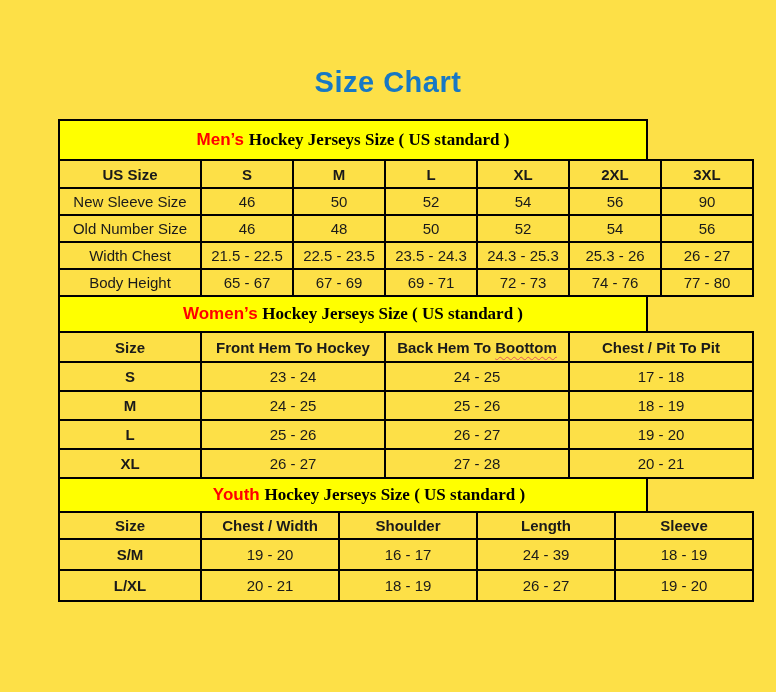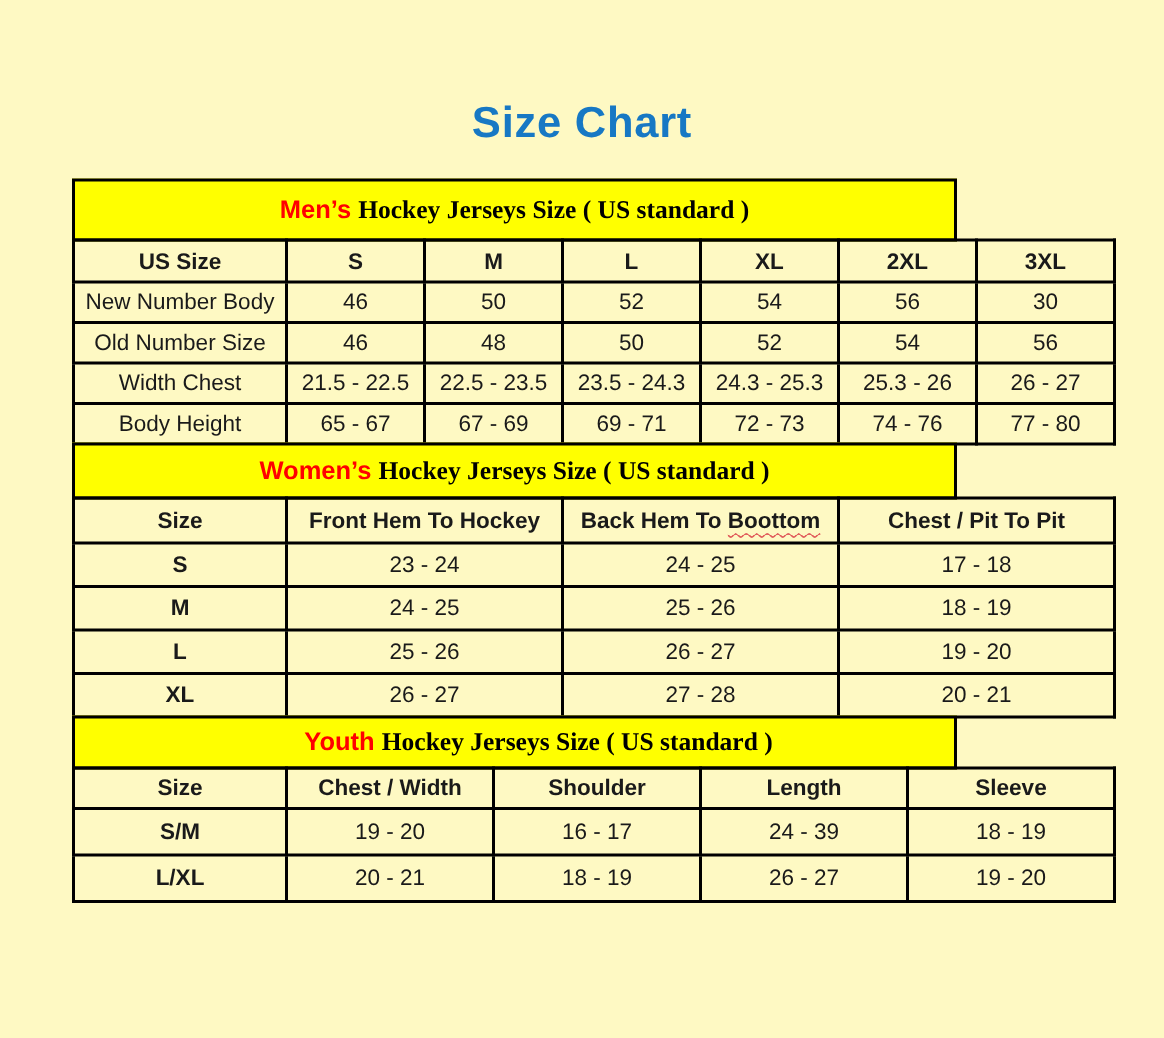--- a/index.html
+++ b/index.html
@@ -1,39 +1,39 @@
 <!DOCTYPE html>
 <html><head>
 <meta charset="utf-8">
 <style>
   html, body { margin: 0; padding: 0; background: #ffffff; }
   .page {
     position: relative;
     width: 776px;
     height: 692px;
-    background: #fef9c3;
+    background: #fde047;
     font-family: "Liberation Sans", sans-serif;
     color: #1a1a1a;
     overflow: hidden;
   }
   .title {
     position: absolute;
     top: 66px;
     left: 0;
     width: 776px;
     text-align: center;
     font-size: 29px;
     font-weight: bold;
     color: #1778C4;
     letter-spacing: 0.5px;
   }
   .chart-wrap {
     position: absolute;
     top: 119px;
-    left: 48px;
+    left: 58px;
     width: 590px;
   }
   .banner {
     box-sizing: border-box;
     border: 2px solid #000000;
     background: #FFFF00;
     text-align: center;
     font-weight: bold;
     font-size: 17px;
     display: flex;
@@ -108,27 +108,27 @@
           <tr class="hdr">
         <th>US Size</th>
         <th>S</th>
         <th>M</th>
         <th>L</th>
         <th>XL</th>
         <th>2XL</th>
         <th>3XL</th>
       </tr>
       <tr>
-        <td>New Number Body</td>
+        <td>New Sleeve Size</td>
         <td>46</td>
         <td>50</td>
         <td>52</td>
         <td>54</td>
         <td>56</td>
-        <td>30</td>
+        <td>90</td>
       </tr>
       <tr>
         <td>Old Number Size</td>
         <td>46</td>
         <td>48</td>
         <td>50</td>
         <td>52</td>
         <td>54</td>
         <td>56</td>
       </tr>

